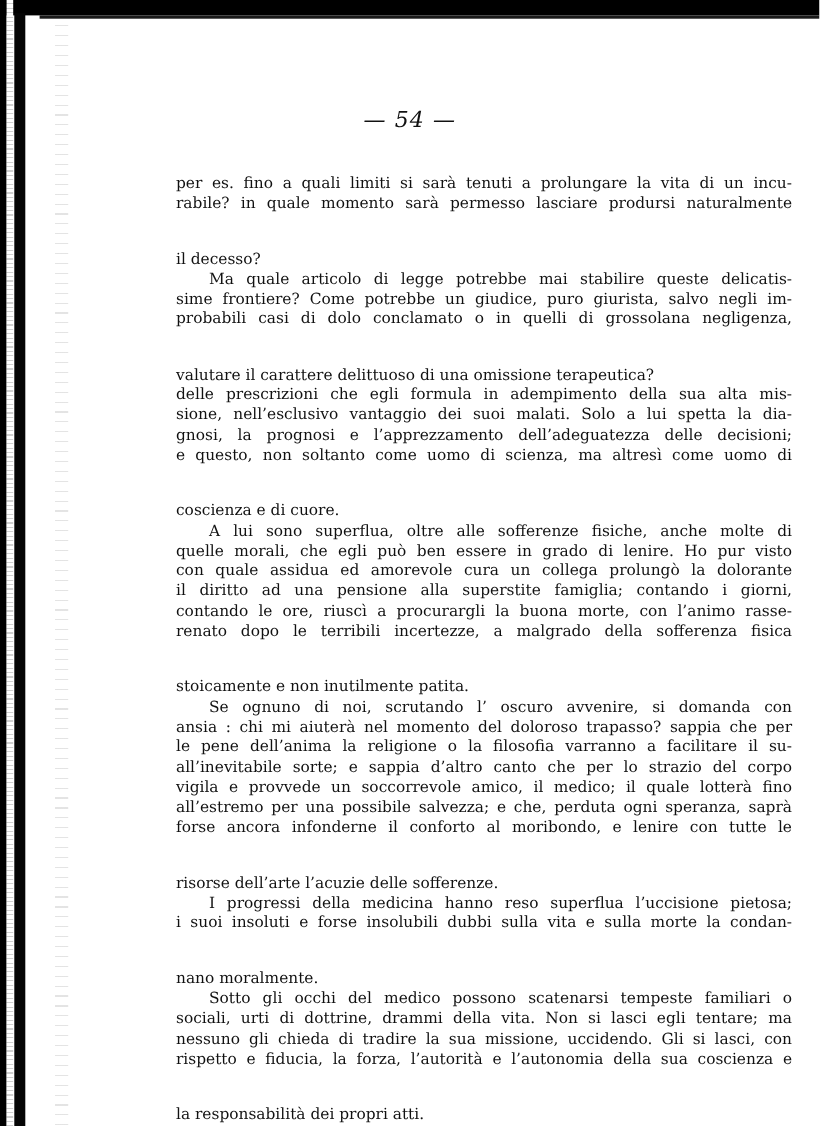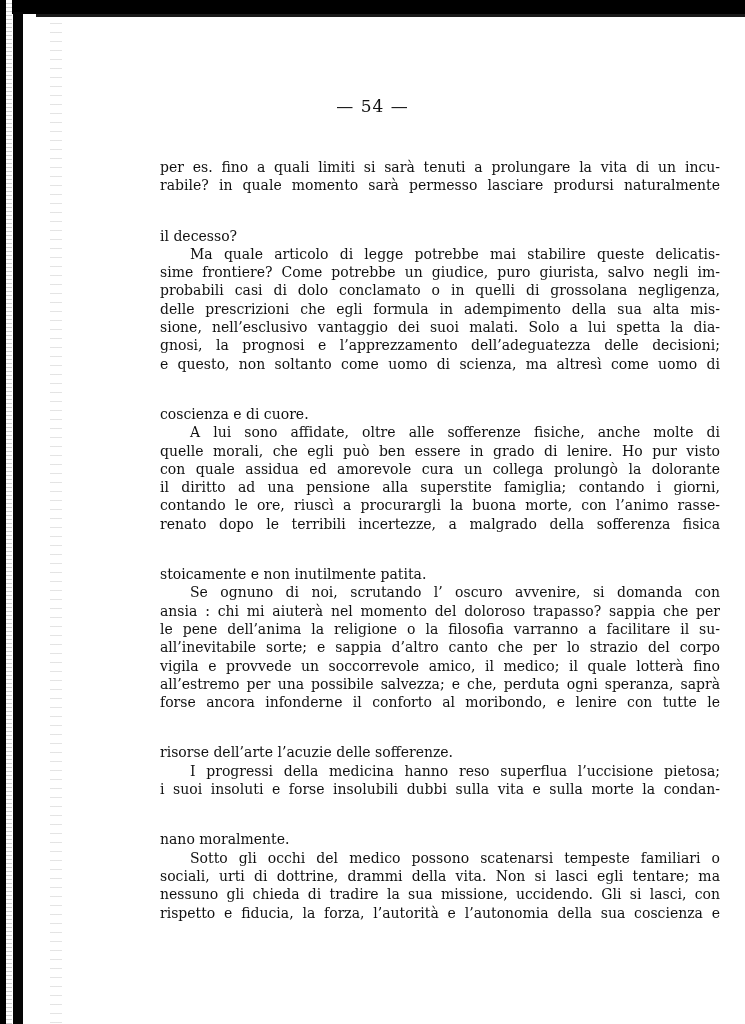--- a/index.html
+++ b/index.html
@@ -29,21 +29,21 @@
       position: absolute; left: 13px; top: 12px; width: 10px; height: 1012px;
       background: #050505;
     }
     .edge-speckle {
       position: absolute; left: 50px; top: 18px; width: 12px; height: 1006px;
       background: repeating-linear-gradient(180deg, #ffffff 0 5px, #d8d8d8 5px 6px, #ffffff 6px 9px);
       opacity: 0.7;
     }
     .page-number {
       position: absolute; left: 0; width: 745px; top: 96px;
-      text-align: center; font-size: 17px; letter-spacing: 1px;
+      text-align: center; font-size: 20px; letter-spacing: 1px; font-style: italic;
     }
     .text-block {
       position: absolute; left: 160px; top: 158px; width: 560px;
       font-size: 14px; line-height: 18.3px;
     }
     .line {
       white-space: nowrap; text-align: justify; text-align-last: justify;
       height: 18.3px;
     }
     .line.last { text-align-last: left; margin-top: 32px; }
@@ -64,30 +64,31 @@
 <div class="text-block" id="text-block">
     <div>
       <div class="line">per es. fino a quali limiti si sarà tenuti a prolungare la vita di un incu-</div>
       <div class="line">rabile? in quale momento sarà permesso lasciare prodursi naturalmente</div>
       <div class="line last">il decesso?</div>
     </div>
     <div>
       <div class="line indent">Ma quale articolo di legge potrebbe mai stabilire queste delicatis-</div>
       <div class="line">sime frontiere? Come potrebbe un giudice, puro giurista, salvo negli im-</div>
       <div class="line">probabili casi di dolo conclamato o in quelli di grossolana negligenza,</div>
+      <div class="line last">valutare il carattere delittuoso di una omissione terapeutica?</div>
     </div>
     <div>
       <div class="line">delle prescrizioni che egli formula in adempimento della sua alta mis-</div>
       <div class="line">sione, nell’esclusivo vantaggio dei suoi malati. Solo a lui spetta la dia-</div>
       <div class="line">gnosi, la prognosi e l’apprezzamento dell’adeguatezza delle decisioni;</div>
       <div class="line">e questo, non soltanto come uomo di scienza, ma altresì come uomo di</div>
       <div class="line last">coscienza e di cuore.</div>
     </div>
     <div>
-      <div class="line indent">A lui sono affidate, oltre alle sofferenze fisiche, anche molte di</div>
+      <div class="line indent">A lui sono superflua, oltre alle sofferenze fisiche, anche molte di</div>
       <div class="line">quelle morali, che egli può ben essere in grado di lenire. Ho pur visto</div>
       <div class="line">con quale assidua ed amorevole cura un collega prolungò la dolorante</div>
       <div class="line">il diritto ad una pensione alla superstite famiglia; contando i giorni,</div>
       <div class="line">contando le ore, riuscì a procurargli la buona morte, con l’animo rasse-</div>
       <div class="line">renato dopo le terribili incertezze, a malgrado della sofferenza fisica</div>
       <div class="line last">stoicamente e non inutilmente patita.</div>
     </div>
     <div>
       <div class="line indent">Se ognuno di noi, scrutando l’ oscuro avvenire, si domanda con</div>
       <div class="line">ansia : chi mi aiuterà nel momento del doloroso trapasso? sappia che per</div>
@@ -101,14 +102,15 @@
     <div>
       <div class="line indent">I progressi della medicina hanno reso superflua l’uccisione pietosa;</div>
       <div class="line">i suoi insoluti e forse insolubili dubbi sulla vita e sulla morte la condan-</div>
       <div class="line last">nano moralmente.</div>
     </div>
     <div>
       <div class="line indent">Sotto gli occhi del medico possono scatenarsi tempeste familiari o</div>
       <div class="line">sociali, urti di dottrine, drammi della vita. Non si lasci egli tentare; ma</div>
       <div class="line">nessuno gli chieda di tradire la sua missione, uccidendo. Gli si lasci, con</div>
       <div class="line">rispetto e fiducia, la forza, l’autorità e l’autonomia della sua coscienza e</div>
+      <div class="line last">la responsabilità dei propri atti.</div>
     </div>
   </div>
 
 </body></html>

